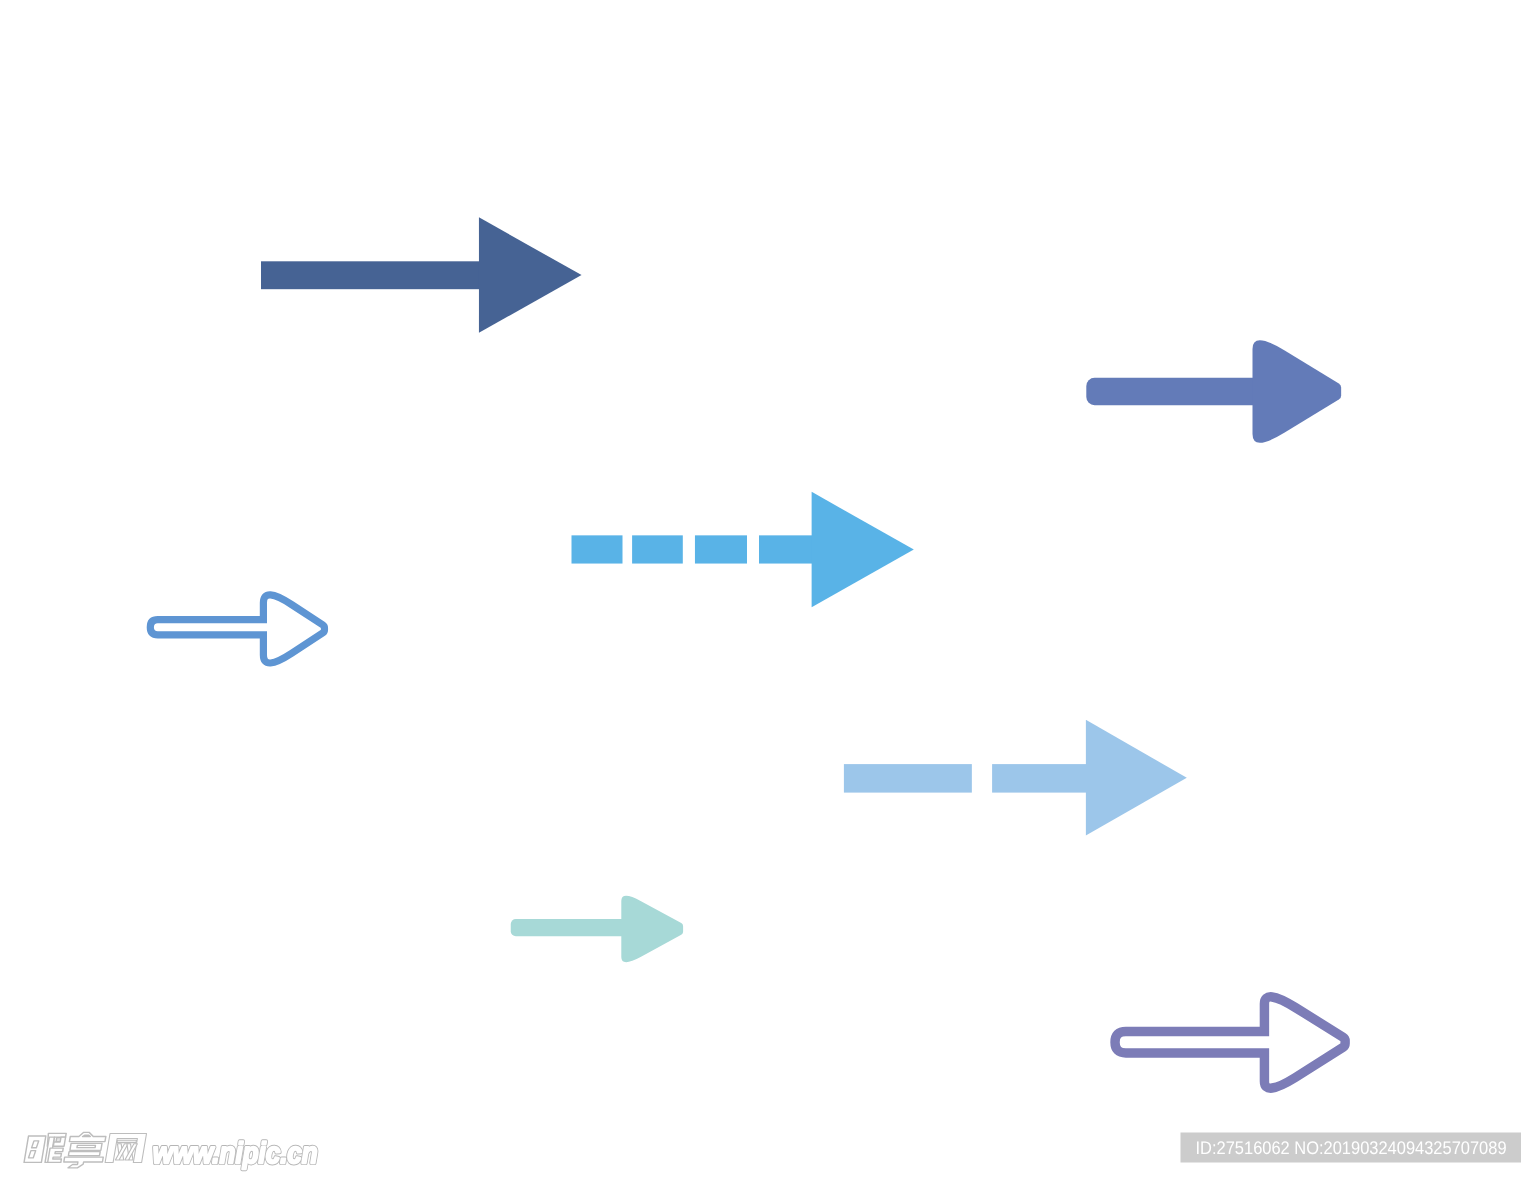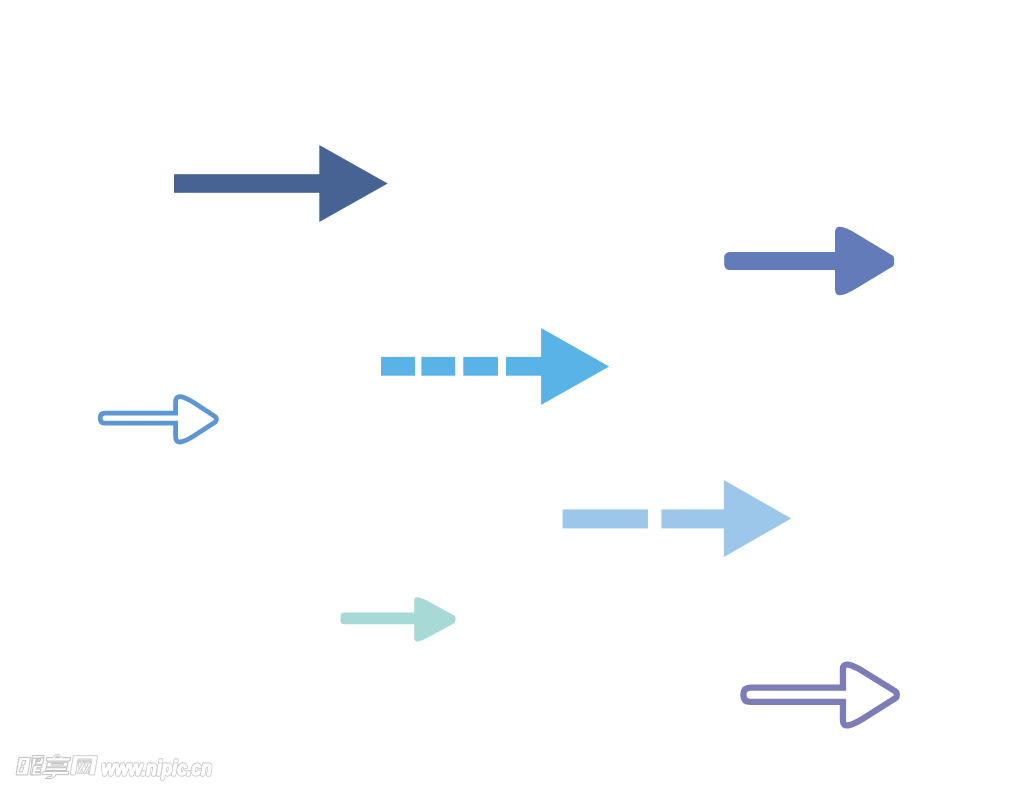--- a/index.html
+++ b/index.html
@@ -89,14 +89,17 @@
           <path d="M12.0 8.6 L14.3 8.6 L10.2 19.9 L7.8 19.9 Z"></path>
           <path d="M13.6 8.6 L15.9 8.6 L19.3 19.9 L16.8 19.9 Z"></path>
           <path d="M18.1 8.6 L20.4 8.6 L16.4 19.9 L14.0 19.9 Z"></path>
         </g>
       </g>
       <g>
         <text id="sitetext-outline" x="89.8" y="24.4" font-family="'Liberation Sans',sans-serif" font-size="20" font-weight="bold" font-style="italic" fill="#b6b6b6" stroke="#b6b6b6" stroke-width="2.8" stroke-linejoin="round" textLength="110" lengthAdjust="spacingAndGlyphs">www.nipic.cn</text>
         <text id="sitetext" x="89.8" y="24.4" font-family="'Liberation Sans',sans-serif" font-size="20" font-weight="bold" font-style="italic" fill="#ffffff" stroke="#ffffff" stroke-width="1.5" stroke-linejoin="round" textLength="110" lengthAdjust="spacingAndGlyphs">www.nipic.cn</text>
       </g>
     </svg>
+    <div id="idbox">
+      <div id="idtext">ID:27516062 NO:20190324094325707089</div>
+    </div>
   </div>
 </div>
 
 </body></html>

